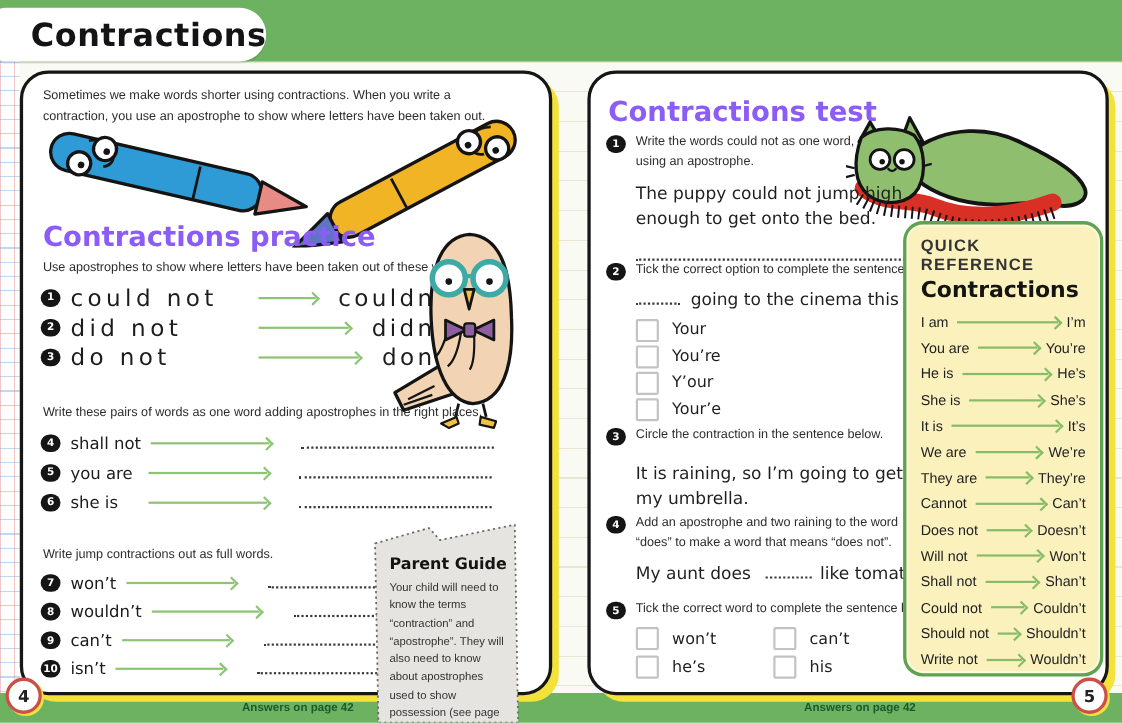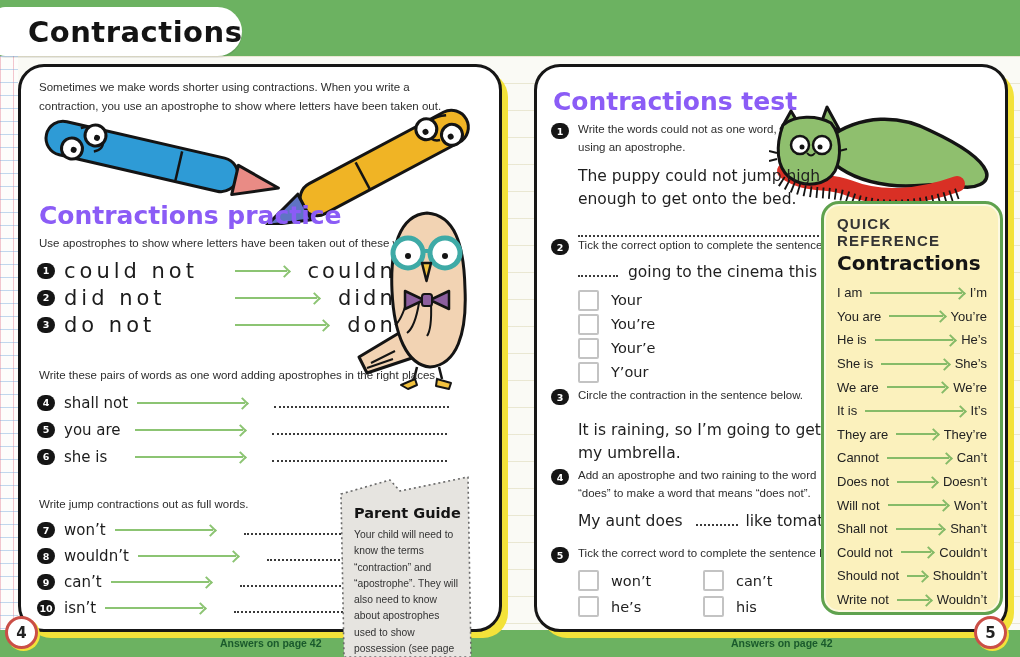--- a/index.html
+++ b/index.html
@@ -259,25 +259,25 @@
         <div class="optrow">
           <span class="cb"></span>
           <span class="optlabel">Your</span>
         </div>
         <div class="optrow">
           <span class="cb"></span>
           <span class="optlabel">You’re</span>
         </div>
         <div class="optrow">
           <span class="cb"></span>
+          <span class="optlabel">Y’our</span>
+        </div>
+        <div class="optrow">
+          <span class="cb"></span>
           <span class="optlabel">Your’e</span>
-        </div>
-        <div class="optrow">
-          <span class="cb"></span>
-          <span class="optlabel">Y’our</span>
         </div>
       </div>
     </div>
   </div>
 
   <div class="abs" style="left:14px;top:320px;display:flex;gap:9px;">
     <span class="num" style="margin-top:2px;">3</span>
     <div>
       <div class="prompt">Circle the contraction in the sentence below.</div>
       <div class="bigtext" style="margin-top:14px;">It is raining, so I’m going to get</div>
@@ -340,28 +340,28 @@
           <span class="full">He is</span>
           <span class="arrow"></span>
           <span class="short">He’s</span>
         </div>
       <div class="refrow">
           <span class="full">She is</span>
           <span class="arrow"></span>
           <span class="short">She’s</span>
         </div>
       <div class="refrow">
+          <span class="full">It is</span>
+          <span class="arrow"></span>
+          <span class="short">It’s</span>
+        </div>
+      <div class="refrow">
           <span class="full">We are</span>
           <span class="arrow"></span>
           <span class="short">We’re</span>
-        </div>
-      <div class="refrow">
-          <span class="full">It is</span>
-          <span class="arrow"></span>
-          <span class="short">It’s</span>
         </div>
       <div class="refrow">
           <span class="full">They are</span>
           <span class="arrow"></span>
           <span class="short">They’re</span>
         </div>
       <div class="refrow">
           <span class="full">Cannot</span>
           <span class="arrow"></span>
           <span class="short">Can’t</span>

